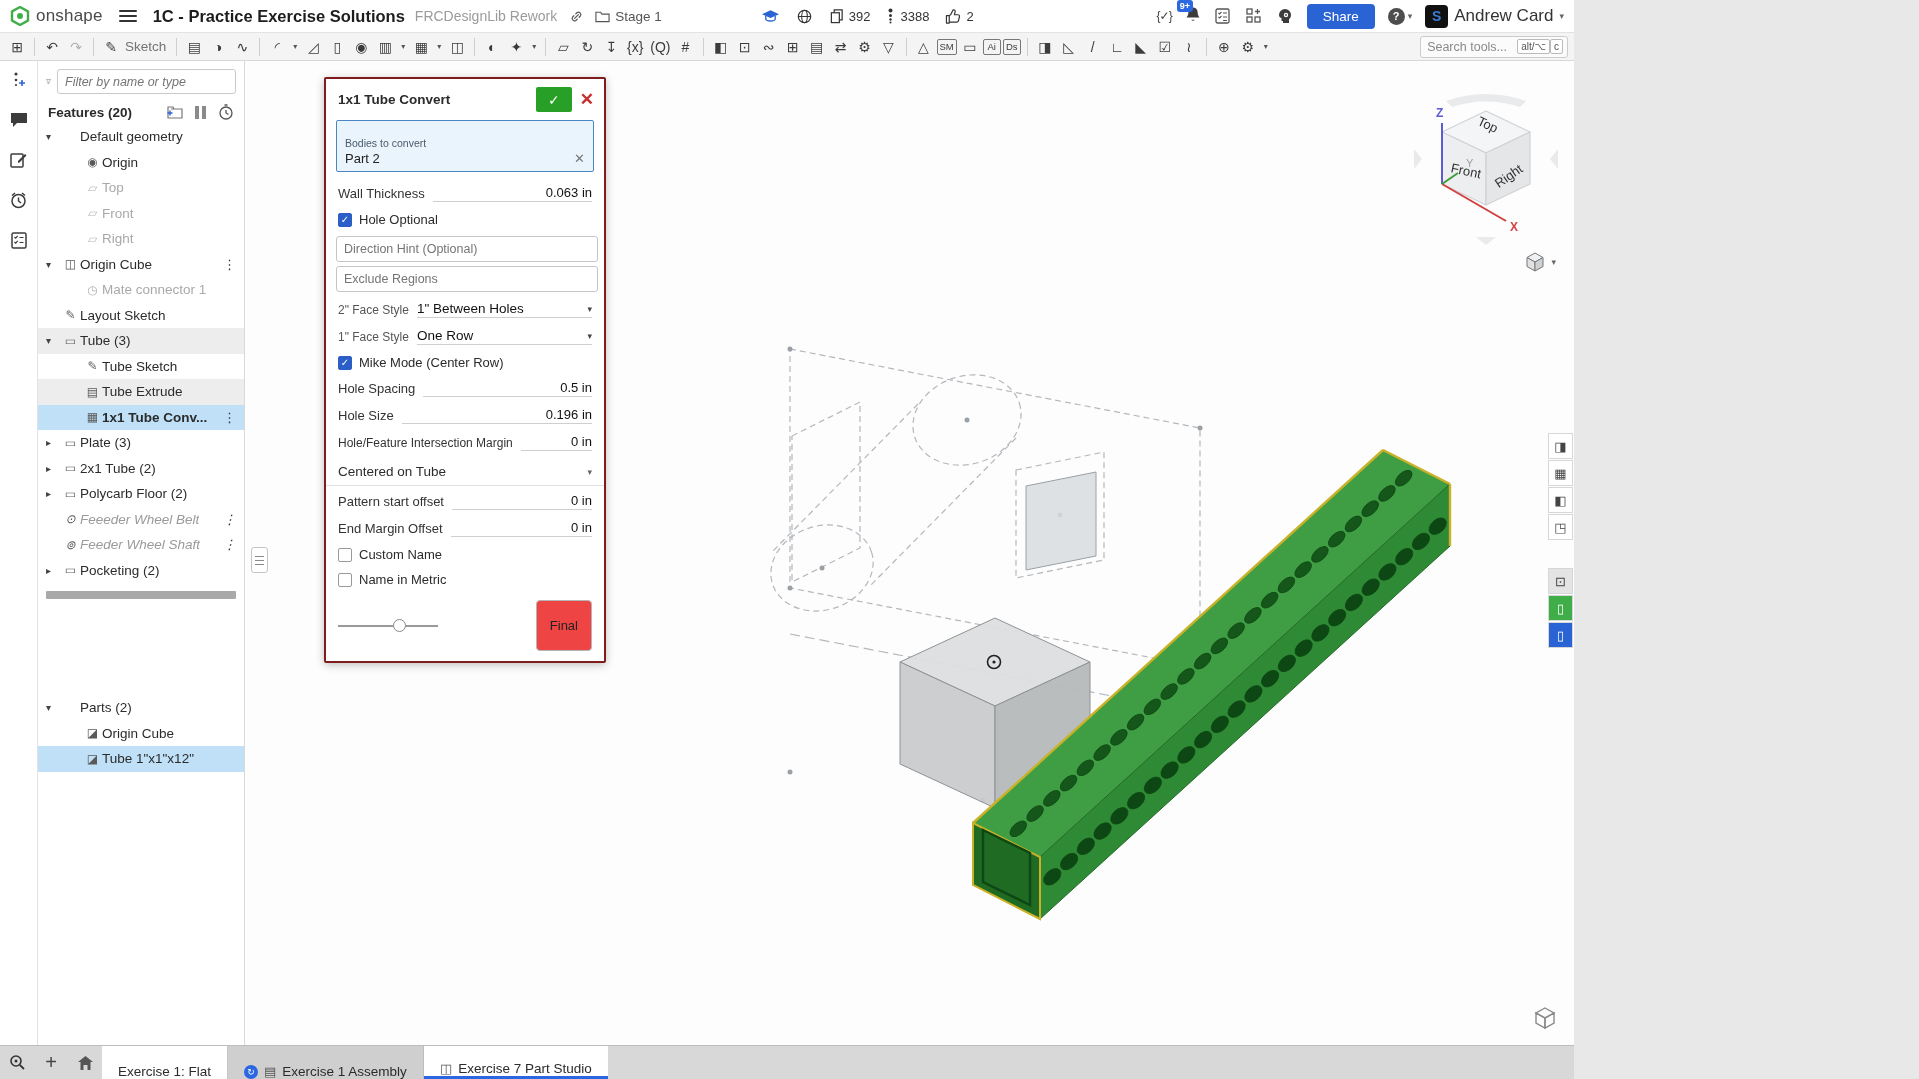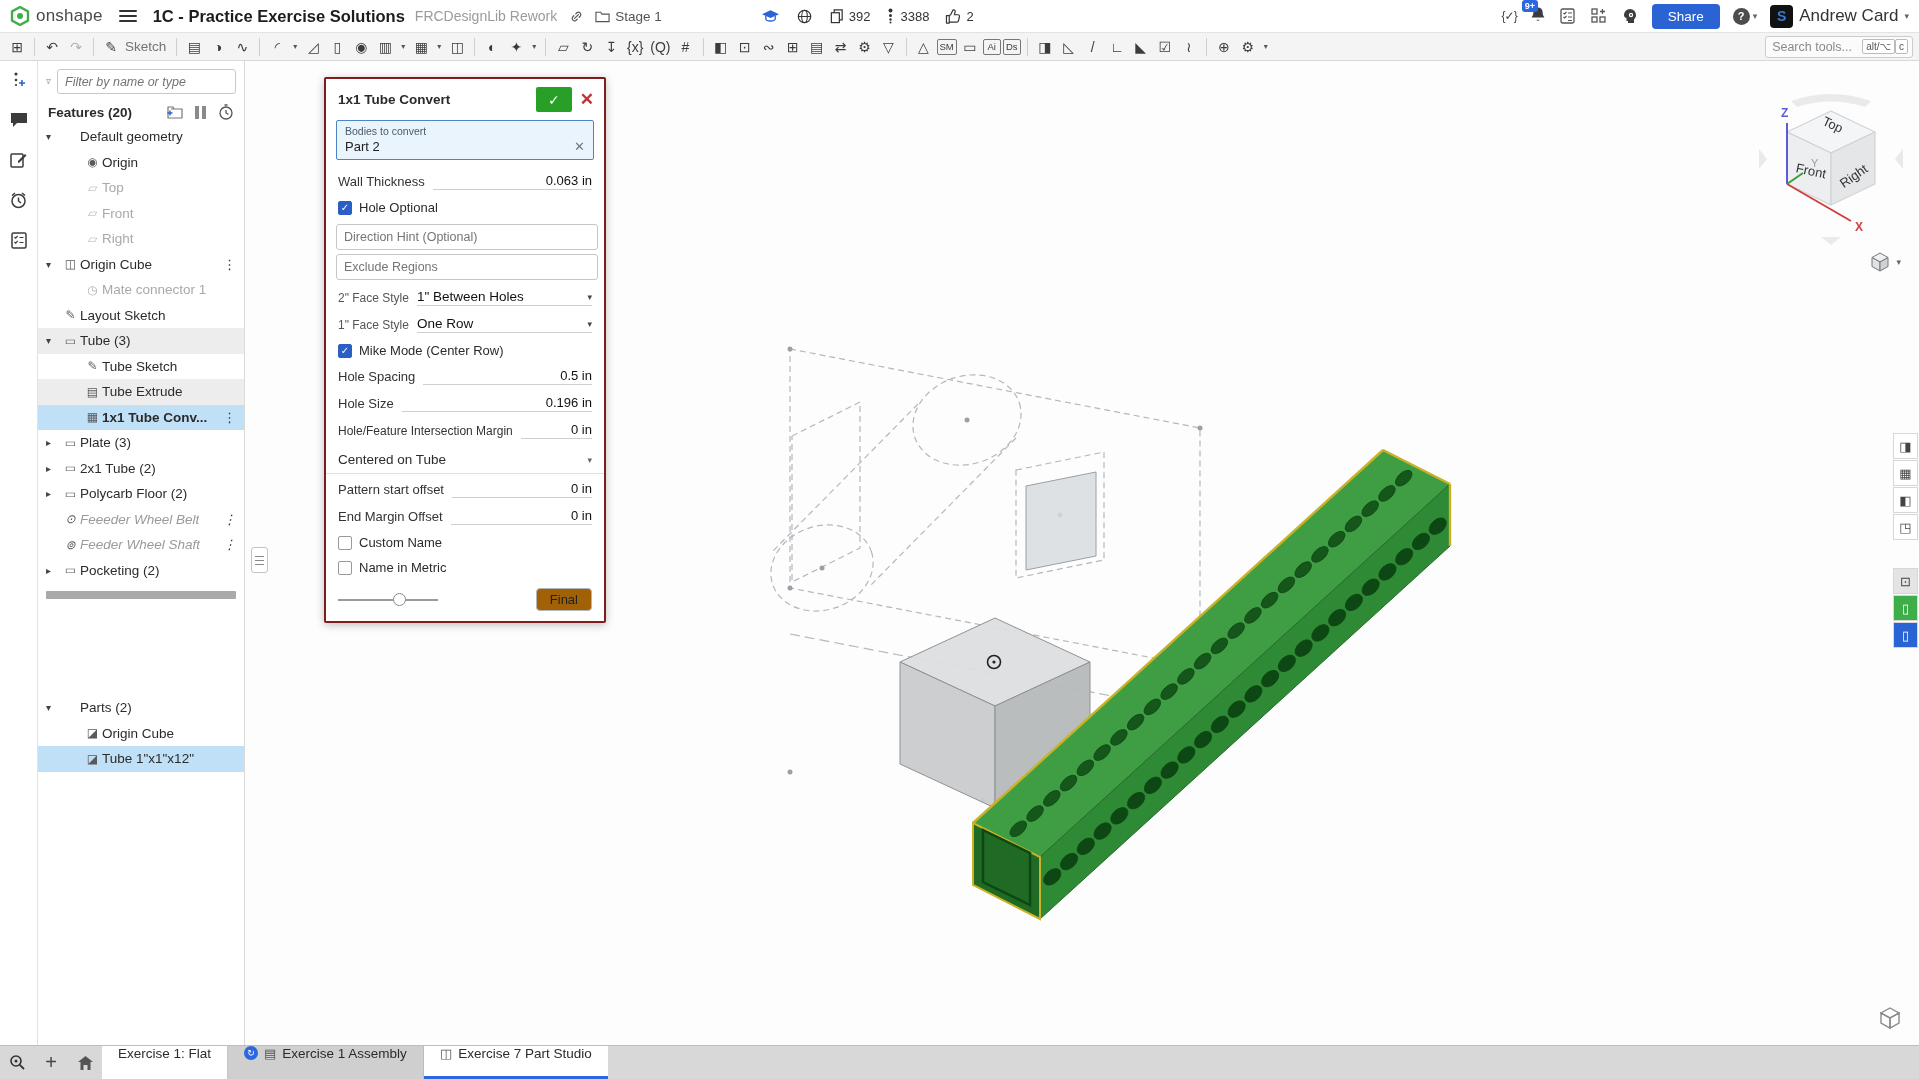--- a/index.html
+++ b/index.html
@@ -1,17 +1,17 @@
 <!DOCTYPE html>
 <html><head>
 <meta charset="utf-8">
 <style>
   html,body{margin:0;padding:0;background:#e8e8e8;}
   *{box-sizing:border-box;font-family:"Liberation Sans",sans-serif;}
-  .app{position:relative;width:1919px;height:1079px;background:#fff;overflow:hidden;}
+  .app{position:relative;width:1574px;height:1079px;background:#fff;overflow:hidden;}
 
   
   .topbar{position:absolute;top:0;left:0;right:0;height:33px;background:#fff;border-bottom:1px solid #e3e3e3;display:flex;align-items:center;padding:0 10px;gap:10px;}
   .logo{display:flex;align-items:center;gap:6px;}
   .logo-word{font-size:17px;color:#4a4a4a;letter-spacing:.2px;}
   .hamburger{width:18px;height:12px;display:flex;flex-direction:column;justify-content:space-between;cursor:pointer;margin:0 6px;}
   .hamburger span{height:2px;background:#333;border-radius:1px;}
   .doc-title{font-size:16.5px;font-weight:bold;color:#1d1d1d;white-space:nowrap;}
   .doc-sub{font-size:14px;color:#9b9b9b;white-space:nowrap;}
   .tb-ico{width:18px;height:18px;display:inline-flex;align-items:center;justify-content:center;color:#555;}
@@ -94,46 +94,46 @@
   .dock-btn.green{background:#3fae49;color:#fff;}
   .dock-btn.blue{background:#2a63d4;color:#fff;}
   .floating-cube{position:absolute;right:16px;bottom:10px;cursor:pointer;}
 
   
   .dialog{position:absolute;top:77px;left:324px;width:282px;background:#fff;border:2px solid #7f1d1d;border-radius:2px;box-shadow:0 2px 8px rgba(0,0,0,.25);font-size:13px;color:#2b2b2b;z-index:5;}
   .dlg-title{display:flex;align-items:center;padding:8px 10px 6px 12px;}
   .dlg-title .t{font-weight:bold;font-size:13.5px;flex:1;}
   .btn-ok{width:36px;height:25px;background:#28a028;border:none;border-radius:2px;color:#fff;font-size:14px;cursor:pointer;margin-right:8px;}
   .btn-cancel{color:#c62f2f;font-size:17px;font-weight:bold;cursor:pointer;line-height:1;}
-  .bodies-box{margin:2px 10px 8px 10px;border:1.5px solid #4b86c4;background:#eaf4fc;border-radius:2px;padding:4px 8px 5px 8px;}
+  .bodies-box{margin:2px 10px 8px 10px;border:1.5px solid #4b86c4;background:#eaf4fc;border-radius:2px;padding:16px 8px 5px 8px;}
   .bodies-label{font-size:10.5px;color:#4a5b6a;margin-bottom:2px;}
   .bodies-val{display:flex;align-items:center;font-size:13px;color:#222;}
   .bodies-val .x{margin-left:auto;color:#777;cursor:pointer;font-size:13px;}
   .drow{display:flex;align-items:center;padding:5px 12px;gap:8px;}
   .drow .lab{white-space:nowrap;color:#333;}
   .drow .val{flex:1;text-align:right;border-bottom:1px solid #cfcfcf;padding-bottom:1px;color:#111;}
   .drow.select .val{text-align:left;display:flex;align-items:center;}
   .drow.select .val .vc{flex:1;font-size:13.5px;}
   .drow.select .val .caret{font-size:9px;color:#444;}
   .dinput{margin:4px 10px;display:block;width:262px;border:1px solid #c6c6c6;border-radius:3px;height:26px;font-size:12.5px;color:#555;padding:0 7px;outline:none;}
   .cbrow{display:flex;align-items:center;gap:7px;padding:5px 12px;cursor:pointer;}
   .cb{width:14px;height:14px;border:1px solid #9a9a9a;border-radius:2px;background:#fff;display:inline-flex;align-items:center;justify-content:center;font-size:10px;color:#fff;}
   .cb.checked{background:#2b5fc7;border-color:#2b5fc7;}
   .fullselect{margin:2px 0;padding:6px 12px;border-bottom:1px solid #e1e1e1;display:flex;align-items:center;cursor:pointer;font-size:13.5px;}
   .fullselect .vc{flex:1;}
   .dlg-foot{display:flex;align-items:center;padding:8px 12px 10px 12px;}
   .slider{position:relative;width:100px;height:14px;}
   .slider .track{position:absolute;top:6px;left:0;right:0;height:2px;background:#9a9a9a;}
   .slider .thumb{position:absolute;top:0;left:55%;width:13px;height:13px;border-radius:50%;background:#fff;border:1.5px solid #8a8a8a;}
-  .btn-final{margin-left:auto;border:1px solid #b5b5b5;background:#a16207;border-radius:4px;padding:3px 13px;font-size:13px;color:#222;cursor:pointer;}
+  .btn-final{margin-left:auto;border:1px solid #b5b5b5;background:#ef4444;border-radius:4px;padding:17px 13px;font-size:13px;color:#222;cursor:pointer;}
 
   
   .bottombar{position:absolute;left:0;right:0;bottom:0;height:34px;background:#d8d8d8;border-top:1px solid #bdbdbd;display:flex;align-items:stretch;}
   .bb-ico{width:34px;display:flex;align-items:center;justify-content:center;color:#333;cursor:pointer;}
-  .tab{display:flex;align-items:flex-start;gap:6px;padding:0 16px;font-size:13.5px;color:#2b2b2b;cursor:pointer;position:relative;}
+  .tab{display:flex;align-items:flex-end;gap:6px;padding:0 16px;font-size:13.5px;color:#2b2b2b;cursor:pointer;position:relative;}
   .tab.white{background:#fff;border-right:1px solid #c6c6c6;}
   .tab.gray{background:#cfcfcf;border-right:1px solid #bdbdbd;}
   .tab.active{background:#fff;border-bottom:3px solid #2a67e0;}
   .tab .tico{font-size:13px;color:#555;}
   .infodot{width:14px;height:14px;border-radius:50%;background:#2a67e0;color:#fff;font-size:9px;display:flex;align-items:center;justify-content:center;}
 </style>
 </head>
 <body>
 
 <div class="app">

